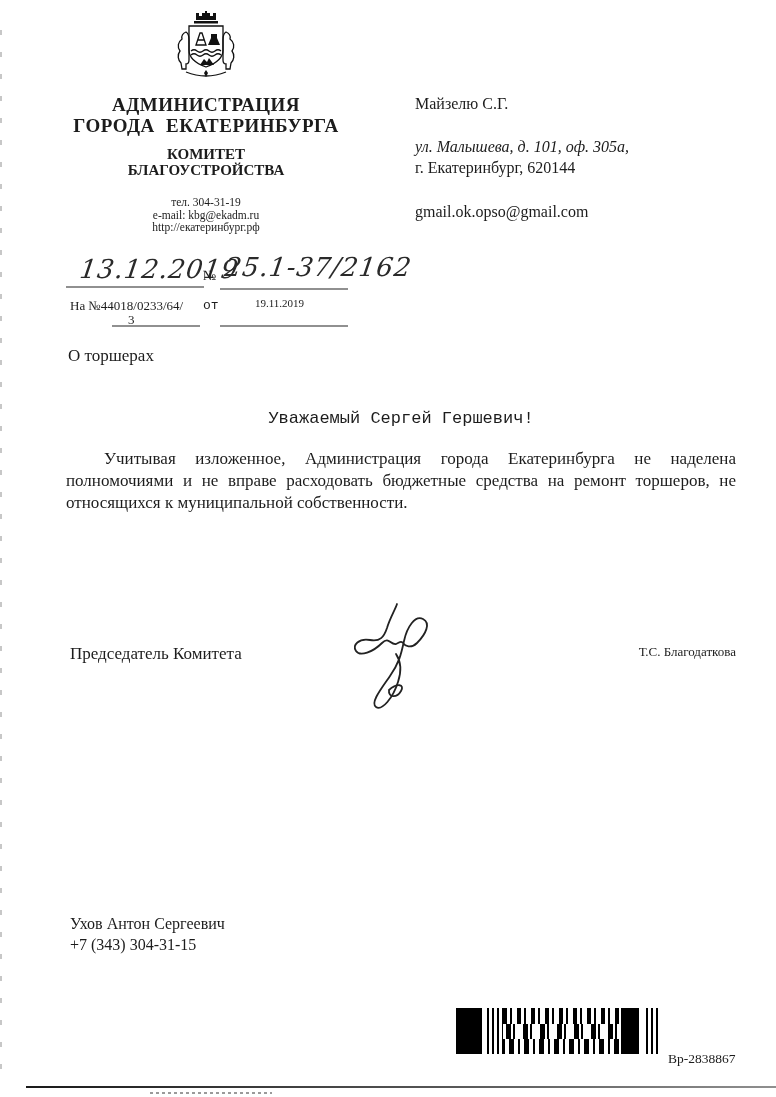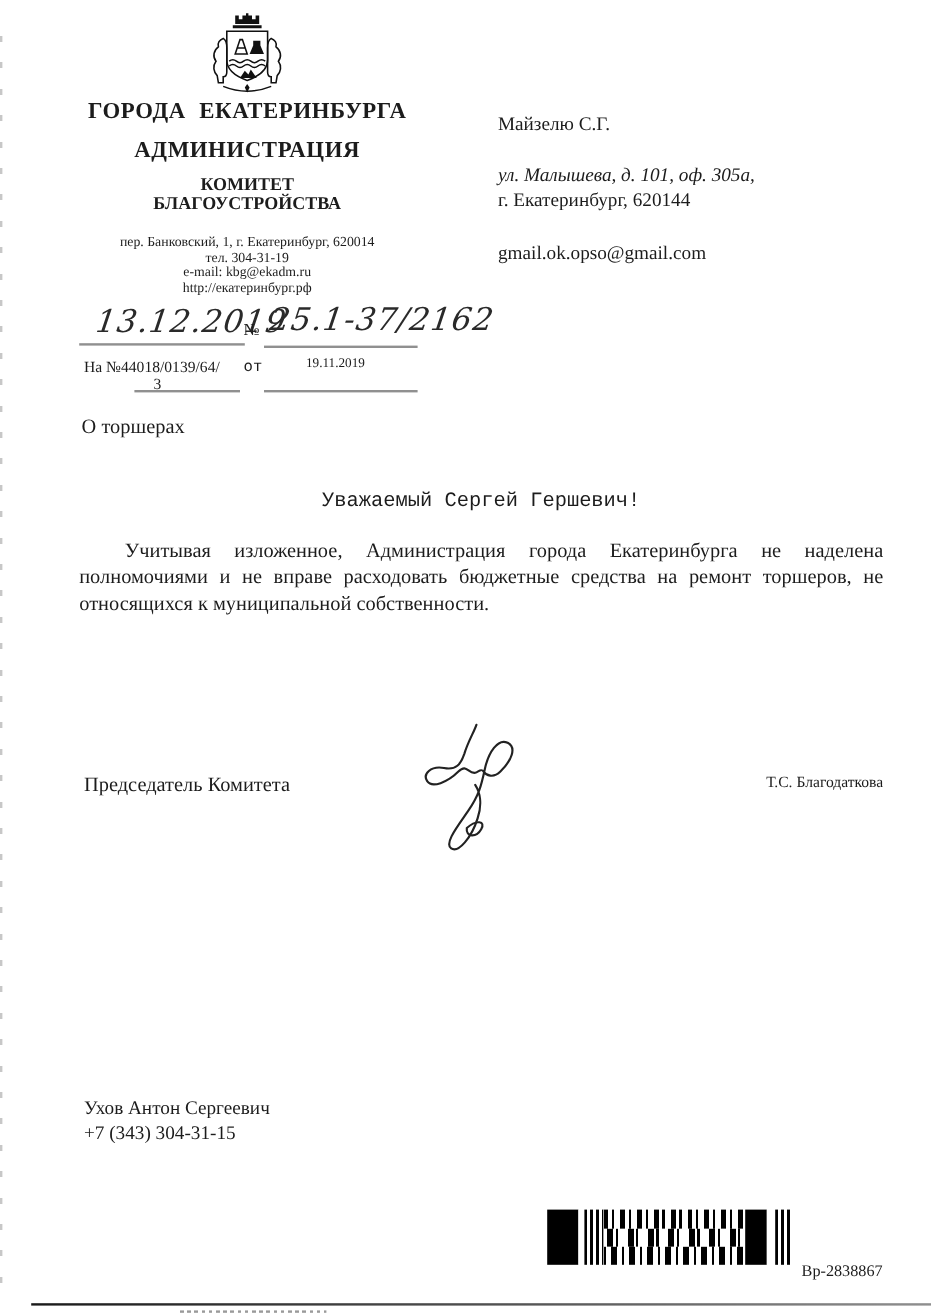--- a/index.html
+++ b/index.html
@@ -97,46 +97,45 @@
 
       <path d="M26,55 l4,-6 l3,3 l2,-4 l5,7 z" fill="#111" stroke="none"></path>
 
       <path d="M12,22 c-3,1 -5,4 -4,7 c-4,3 -5,8 -2,12 c-3,4 -2,9 1,12 l1,6 h4 l0,-5 c2,0 3,-2 3,-4 l0,-20 c0,-4 -1,-7 -3,-8 z"></path>
 
       <path d="M52,22 c3,1 5,4 4,7 c4,3 5,8 2,12 c3,4 2,9 -1,12 l-1,6 h-4 l0,-5 c-2,0 -3,-2 -3,-4 l0,-20 c0,-4 1,-7 3,-8 z"></path>
 
       <path d="M12,62 q20,8 40,0"></path>
       <path d="M30,63 l2,4 l2,-4 l-2,-3 z" fill="#111" stroke="none"></path>
     </svg>
+    <div class="org-line first">АДМИНИСТРАЦИЯ</div>
     <div class="org-line second">ГОРОДА ЕКАТЕРИНБУРГА</div>
-    <div class="org-line first">АДМИНИСТРАЦИЯ</div>
     <div class="com-line first">КОМИТЕТ</div>
     <div class="com-line">БЛАГОУСТРОЙСТВА</div>
     <div class="addr-block">
-      <div>пер. Банковский, 1, г. Екатеринбург, 620014</div>
       <div>тел. 304-31-19</div>
       <div>e-mail: kbg@ekadm.ru</div>
       <div>http://екатеринбург.рф</div>
     </div>
   </div>
 
   <div class="lh-right">
     <div class="rcp-name">Майзелю С.Г.</div>
     <div class="rcp-addr1">ул. Малышева, д. 101, оф. 305а,</div>
     <div class="rcp-addr2">г. Екатеринбург, 620144</div>
     <div class="rcp-email">gmail.ok.opso@gmail.com</div>
   </div>
 
   <div class="ref">
     <div class="handwriting hw-date">13.12.2019</div>
     <div class="num-sign">№</div>
     <div class="handwriting hw-num">25.1-37/2162</div>
     <div class="uline ul1"></div>
     <div class="uline ul2"></div>
-    <div class="ref-in"><span>На №</span><span>44018/0139/64/</span></div>
+    <div class="ref-in"><span>На №</span><span>44018/0233/64/</span></div>
     <div class="ref-from">от</div>
     <div class="ref-indate">19.11.2019</div>
     <div class="ref-cont">3</div>
     <div class="uline ul3"></div>
     <div class="uline ul4"></div>
   </div>
 
   <div class="subject">О торшерах</div>
   <div class="salutation">Уважаемый Сергей Гершевич!</div>
 

